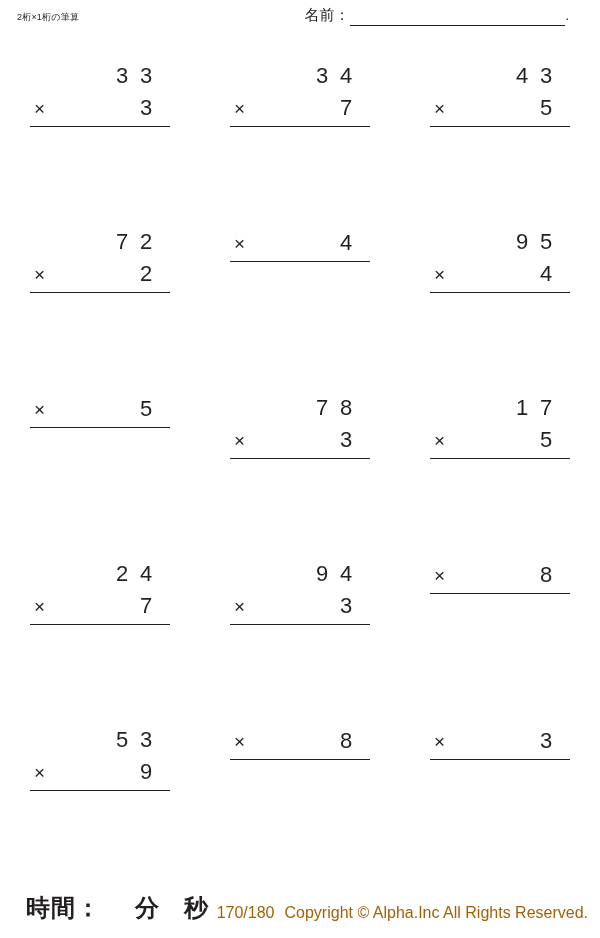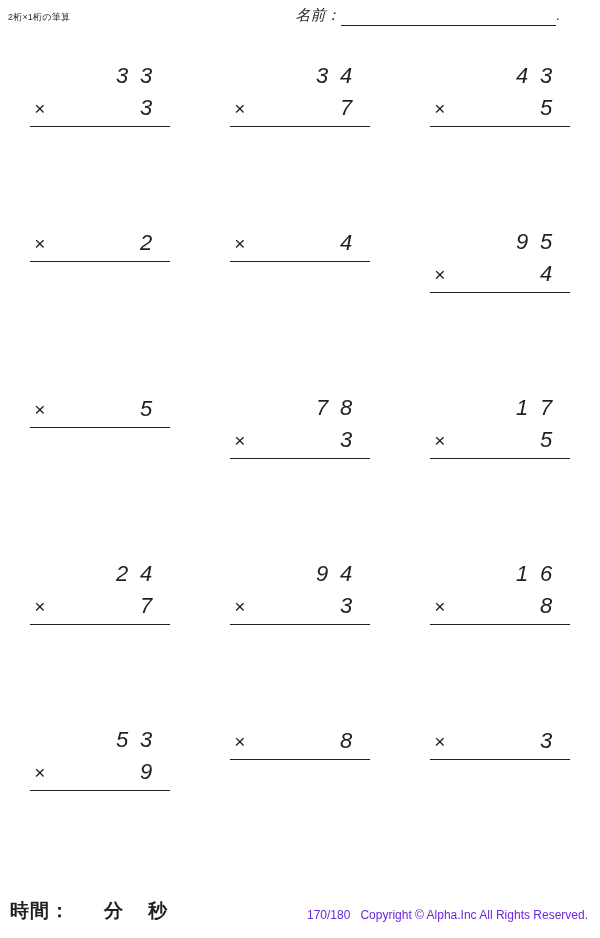--- a/index.html
+++ b/index.html
@@ -20,41 +20,40 @@
     position: relative;
     width: 600px;
     height: 938px;
     box-sizing: border-box;
   }
 
   
   .header {
     position: absolute;
     top: 0;
-    left: 0;
+    left: 9px;
     width: 576px;
     height: 40px;
   }
   .worksheet-title {
     position: absolute;
     left: 8px;
     top: 11px;
     font-size: 9px;
     color: #231f20;
     letter-spacing: 0.2px;
     white-space: nowrap;
   }
   .name-area {
     position: absolute;
     right: 16px;
     top: 6px;
     display: flex;
     align-items: center;
     font-size: 15px;
-    font-style: italic;
   }
   .name-label {
     white-space: nowrap;
     padding-bottom: 1px;
   }
   .name-line {
     width: 215px;
     border-bottom: 1px solid #231f20;
     height: 19px;
     margin-left: 1px;
@@ -65,21 +64,20 @@
   }
 
   
   .problems {
     position: absolute;
     top: 48px;
     left: 0;
     width: 600px;
     display: flex;
     flex-direction: column;
-    font-style: italic;
   }
   .prow {
     display: flex;
     height: 166px;
   }
   .cell {
     width: 200px;
     position: relative;
   }
   .calc {
@@ -123,41 +121,41 @@
   
   .footer {
     position: absolute;
     bottom: 0;
     left: 0;
     width: 600px;
     height: 52px;
   }
   .time-row {
     position: absolute;
-    left: 10px;
+    left: 26px;
     bottom: 14px;
-    font-size: 19px;
+    font-size: 24px;
     font-weight: bold;
     letter-spacing: 1px;
     white-space: nowrap;
   }
   .time-row .gap {
     display: inline-block;
     width: 34px;
   }
   .time-row .gap2 {
     display: inline-block;
     width: 24px;
   }
   .copyright {
     position: absolute;
     right: 12px;
     bottom: 16px;
-    font-size: 12px;
-    color: #6d28d9;
+    font-size: 16px;
+    color: #a16207;
     white-space: nowrap;
   }
   .page-num {
     margin-right: 10px;
   }
 </style>
 </head>
 <body>
 
 <div class="sheet">
@@ -205,20 +203,23 @@
             <span class="times">×</span>
             <span class="digits"><span></span><span>5</span></span>
           </div>
         </div>
       </div>
     </div>
 
     <div class="prow">
       <div class="cell">
         <div class="calc">
+          <div class="line-top">
+            <span class="digits"><span>7</span><span>2</span></span>
+          </div>
           <div class="line-bottom">
             <span class="times">×</span>
             <span class="digits"><span></span><span>2</span></span>
           </div>
         </div>
       </div>
       <div class="cell">
         <div class="calc">
           <div class="line-bottom">
             <span class="times">×</span>
@@ -290,23 +291,20 @@
             <span class="digits"><span>9</span><span>4</span></span>
           </div>
           <div class="line-bottom">
             <span class="times">×</span>
             <span class="digits"><span></span><span>3</span></span>
           </div>
         </div>
       </div>
       <div class="cell">
         <div class="calc">
-          <div class="line-top">
-            <span class="digits"><span>1</span><span>6</span></span>
-          </div>
           <div class="line-bottom">
             <span class="times">×</span>
             <span class="digits"><span></span><span>8</span></span>
           </div>
         </div>
       </div>
     </div>
 
     <div class="prow">
       <div class="cell">

